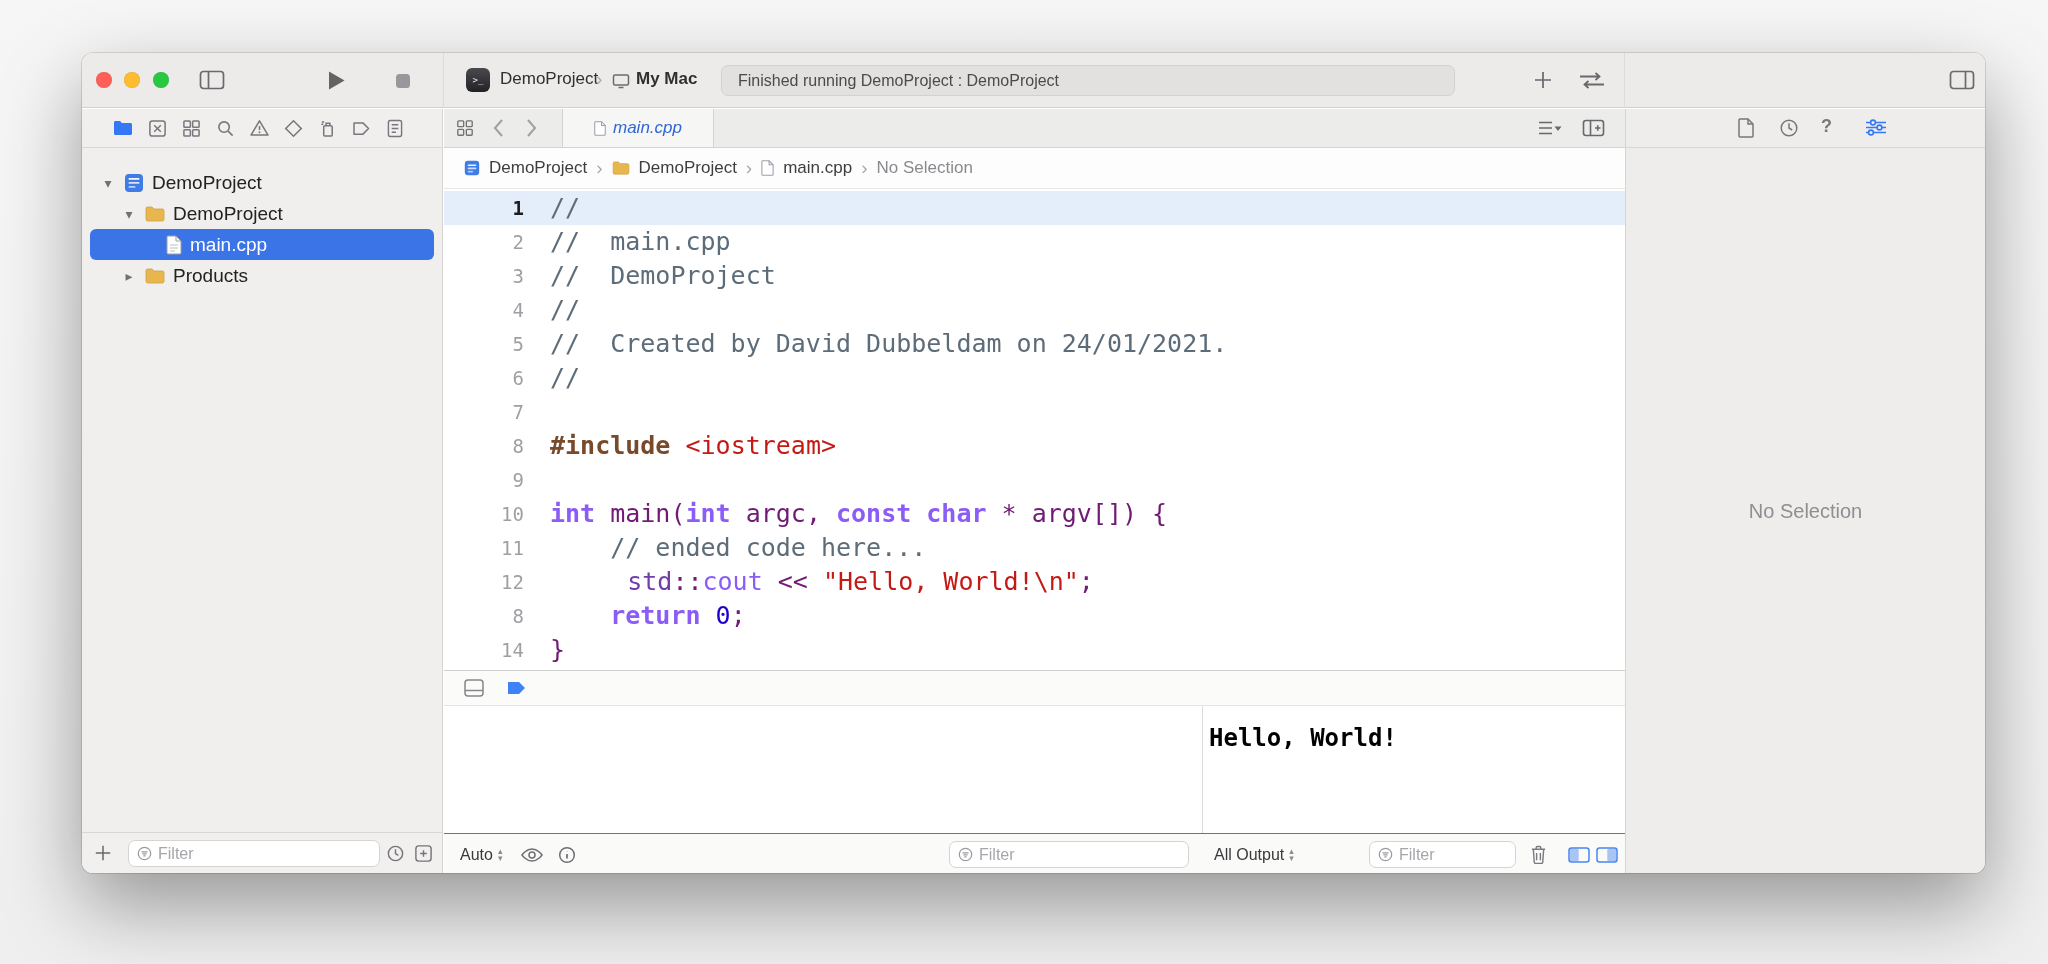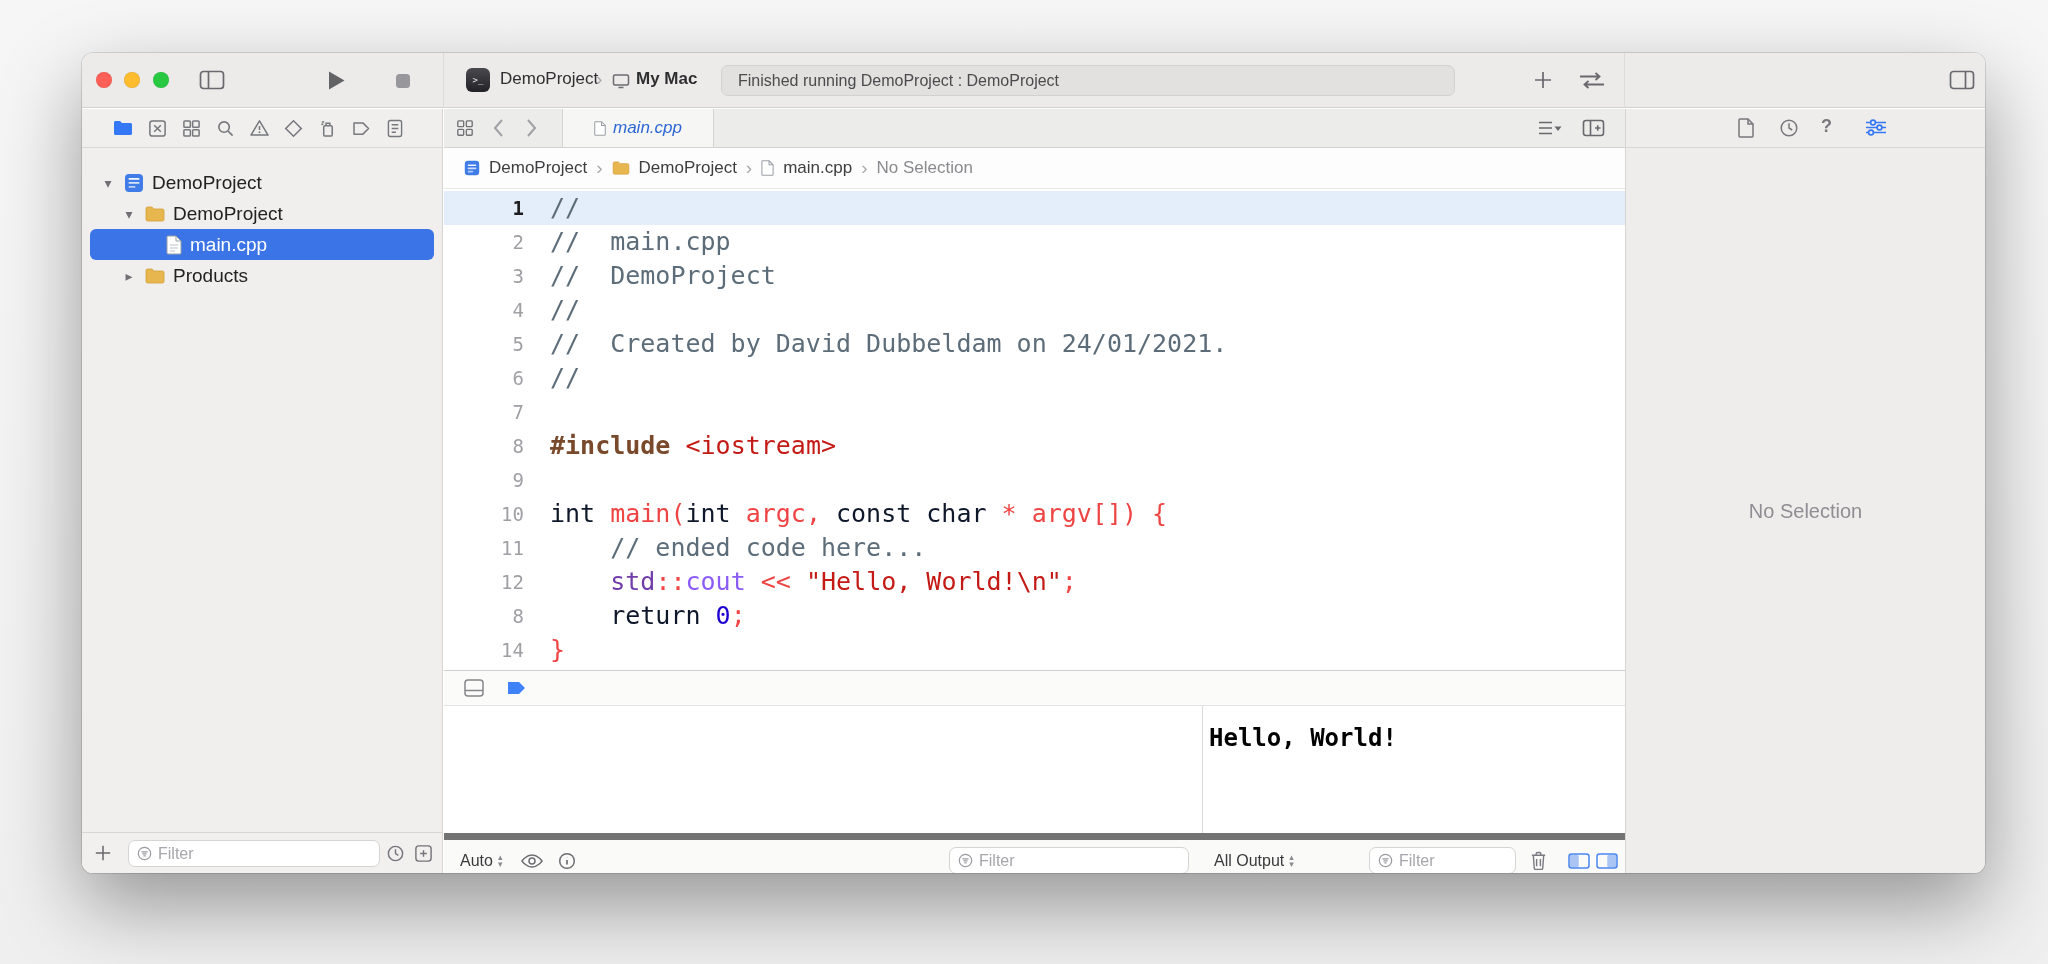--- a/index.html
+++ b/index.html
@@ -76,38 +76,38 @@
   .jumpbar .dim { color:#8a8a8e; }
   .code { position:absolute; top:80px; left:0; right:0; height:481px; background:#fff;
     overflow:hidden; padding-top:2px; }
   .code-row { display:flex; height:34px; line-height:34px;
     font-family:"DejaVu Sans Mono",monospace; font-size:25px; }
   .code-row.current { background:#e4eefb; }
   .gutter { width:80px; flex:0 0 80px; text-align:right; font-size:19px; color:#9f9fa4; }
   .code-row.current .gutter { color:#1d1d1f; font-weight:600; }
   .code-text { margin-left:26px; white-space:pre; color:#000; }
   .c-com { color:#5d6c79; }
-  .c-kw  { color:#0f172a; font-weight:400; }
+  .c-kw  { color:#8b5cf6; font-weight:700; }
   .c-pre { color:#78492a; font-weight:600; }
   .c-str { color:#c41a16; }
   .c-num { color:#1c00cf; }
-  .c-ns  { color:#703daa; }
+  .c-ns  { color:#703daa;margin-left:17px; }
   .c-fn  { color:#8b5cf6; }
-  .c-pl  { color:#ef4444; }
+  .c-pl  { color:#701a75; }
   
   .debug-strip { position:absolute; left:0; top:561px; right:0; height:36px;
     background:#fbfbfa; border-top:1px solid #cfcfce; border-bottom:1px solid #e4e4e3;
     display:flex; align-items:center; gap:22px; padding-left:20px; }
   .debug-panes { position:absolute; left:0; top:597px; right:4px; height:127px; background:#fff; }
   .pane-divider { position:absolute; left:758px; top:0; bottom:0; width:1px; background:#dcdcdb; }
   .console-text { position:absolute; left:765px; top:16px; width:400px;
     font-family:"DejaVu Sans Mono",monospace; font-size:24px; font-weight:bold;
     line-height:32px; color:#000; }
   .debug-footer { position:absolute; left:0; top:724px; right:0; bottom:0;
-    background:#fafaf9; border-top:7px solid #737373; }
+    background:#fafaf9; border-top:1px solid #737373; }
   .df-item { position:absolute; display:flex; align-items:center; gap:5px;
     font-size:16px; color:#3a3a3c; top:0; height:41px; }
   .updown { display:inline-flex; flex-direction:column; font-size:9px; line-height:7px;
     color:#8b8b90; }
   
   .insp-strip { position:absolute; left:0; top:0; right:0; height:39px;
     border-bottom:1px solid #d8d7d6; }
   .insp-strip .icon { position:absolute; top:9px; color:#77777c; }
   .insp-body { position:absolute; left:0; top:40px; right:0; bottom:0;
     display:flex; align-items:center; justify-content:center; }

